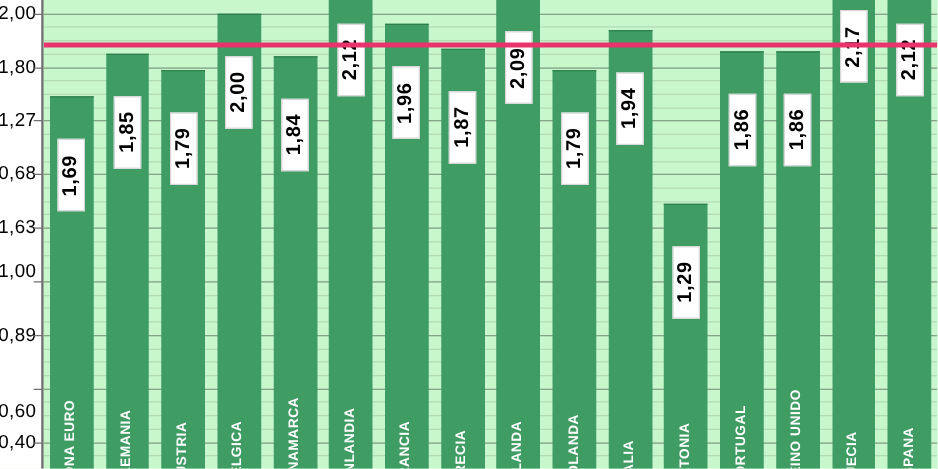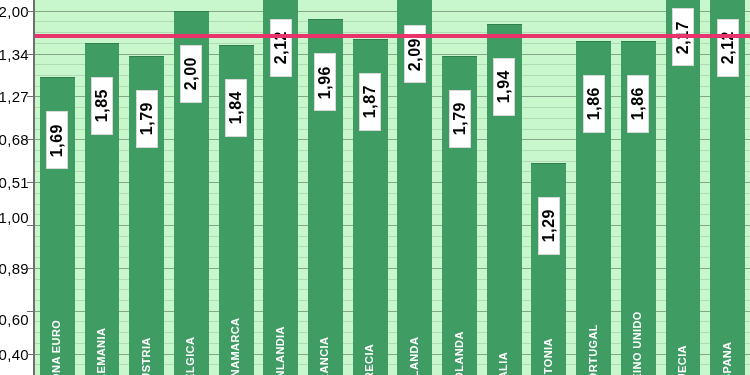--- a/index.html
+++ b/index.html
@@ -67,27 +67,27 @@
     text-align:left;
   }
 </style>
 </head>
 <body>
 
 <div id="chart-root">
 
   <div class="y-axis">
       <div class="y-tick" style="top: 10.7143px;">2,00</div>
-      <div class="y-tick" style="top: 53.5714px;">1,34</div>
+      <div class="y-tick" style="top: 53.5714px;">1,80</div>
       <div class="y-tick" style="top: 96.4286px;">1,27</div>
       <div class="y-tick" style="top: 139.286px;">0,68</div>
-      <div class="y-tick" style="top: 182.143px;">0,51</div>
+      <div class="y-tick" style="top: 182.143px;">1,63</div>
       <div class="y-tick" style="top: 217px;">1,00</div>
       <div class="y-tick" style="top: 267.857px;">0,89</div>
-      <div class="y-tick" style="top: 319px;">0,60</div>
+      <div class="y-tick" style="top: 329px;">0,60</div>
       <div class="y-tick" style="top: 353.571px;">0,40</div>
     </div>
   <div class="axis-line"></div>
 
   <div class="plot" id="plot">
       <div class="gridline" style="top: 10.7143px; background: rgb(125, 155, 128);"></div>
       <div class="gridline" style="top: 53.5714px; background: rgb(125, 155, 128);"></div>
       <div class="gridline" style="top: 96.4286px; background: rgb(125, 155, 128);"></div>
       <div class="gridline" style="top: 139.286px; background: rgb(125, 155, 128);"></div>
       <div class="gridline" style="top: 182.143px; background: rgb(125, 155, 128);"></div>

